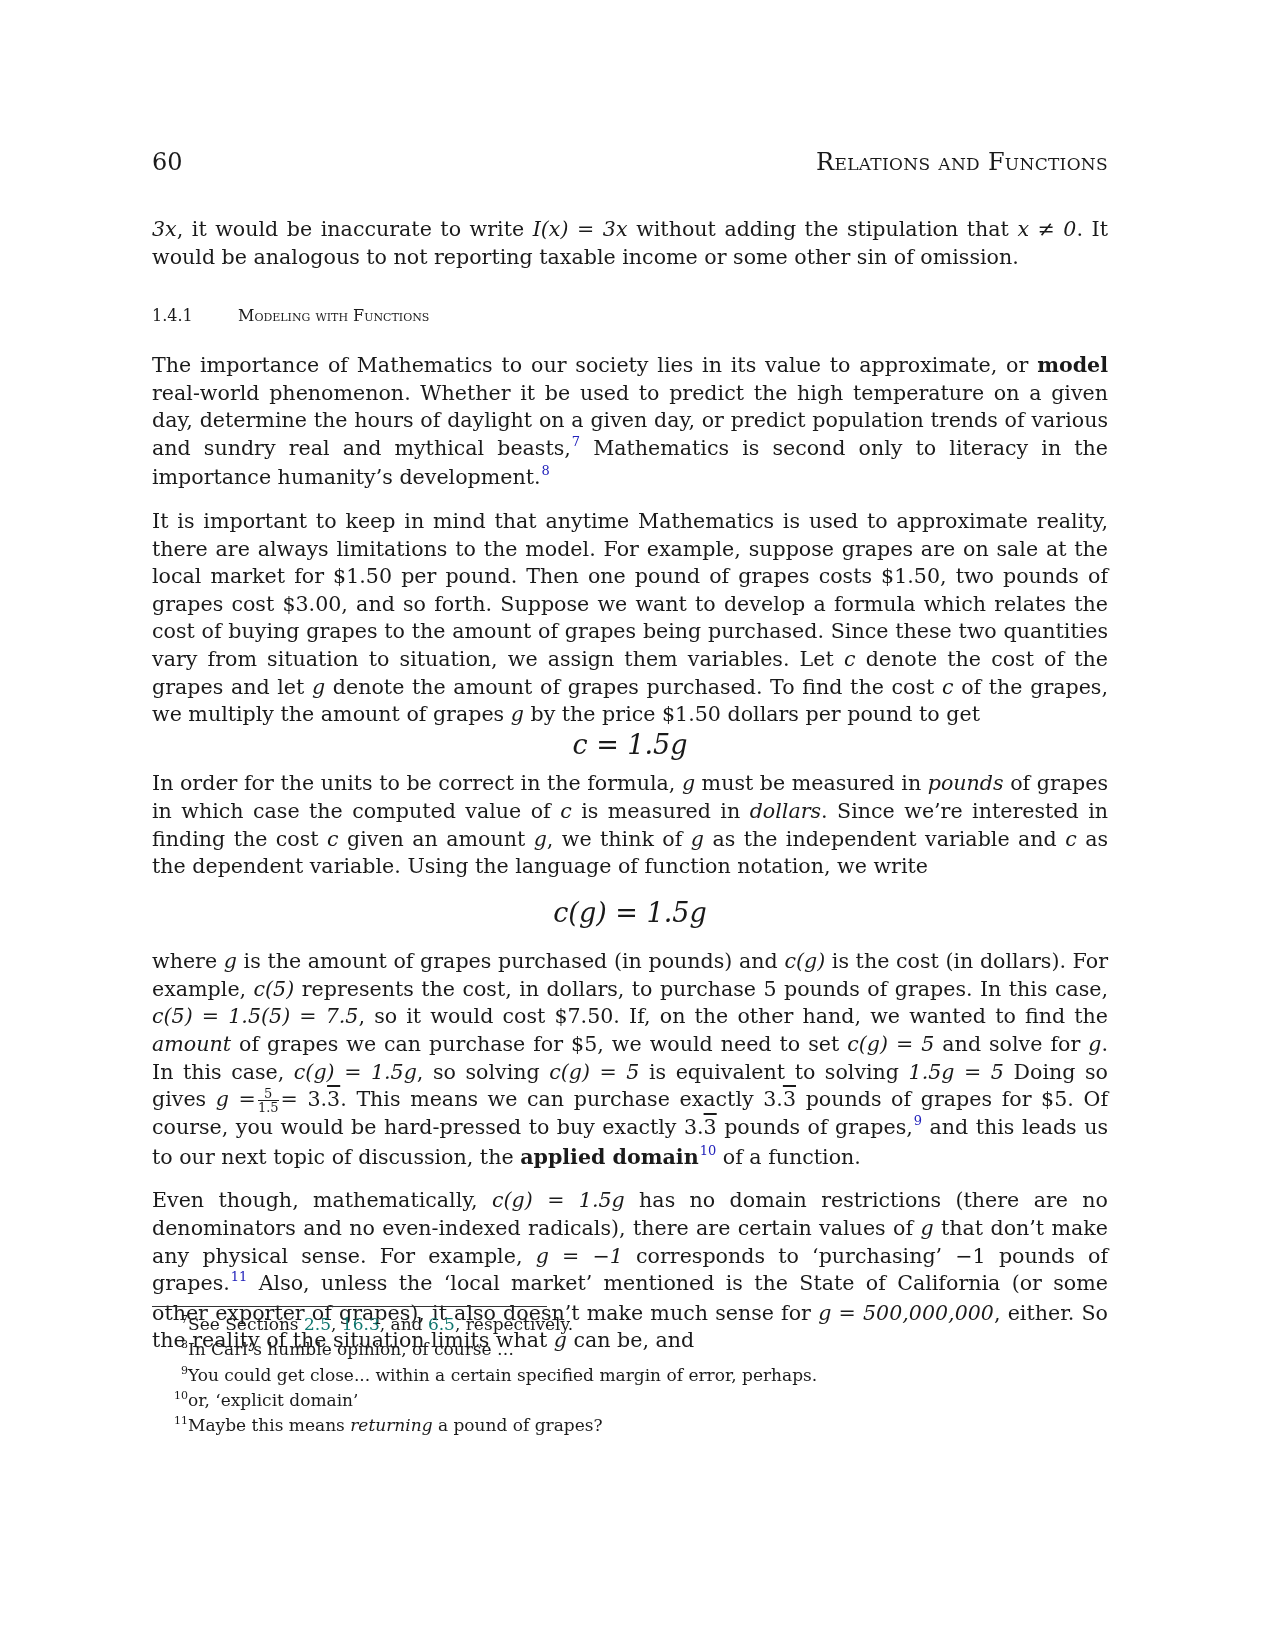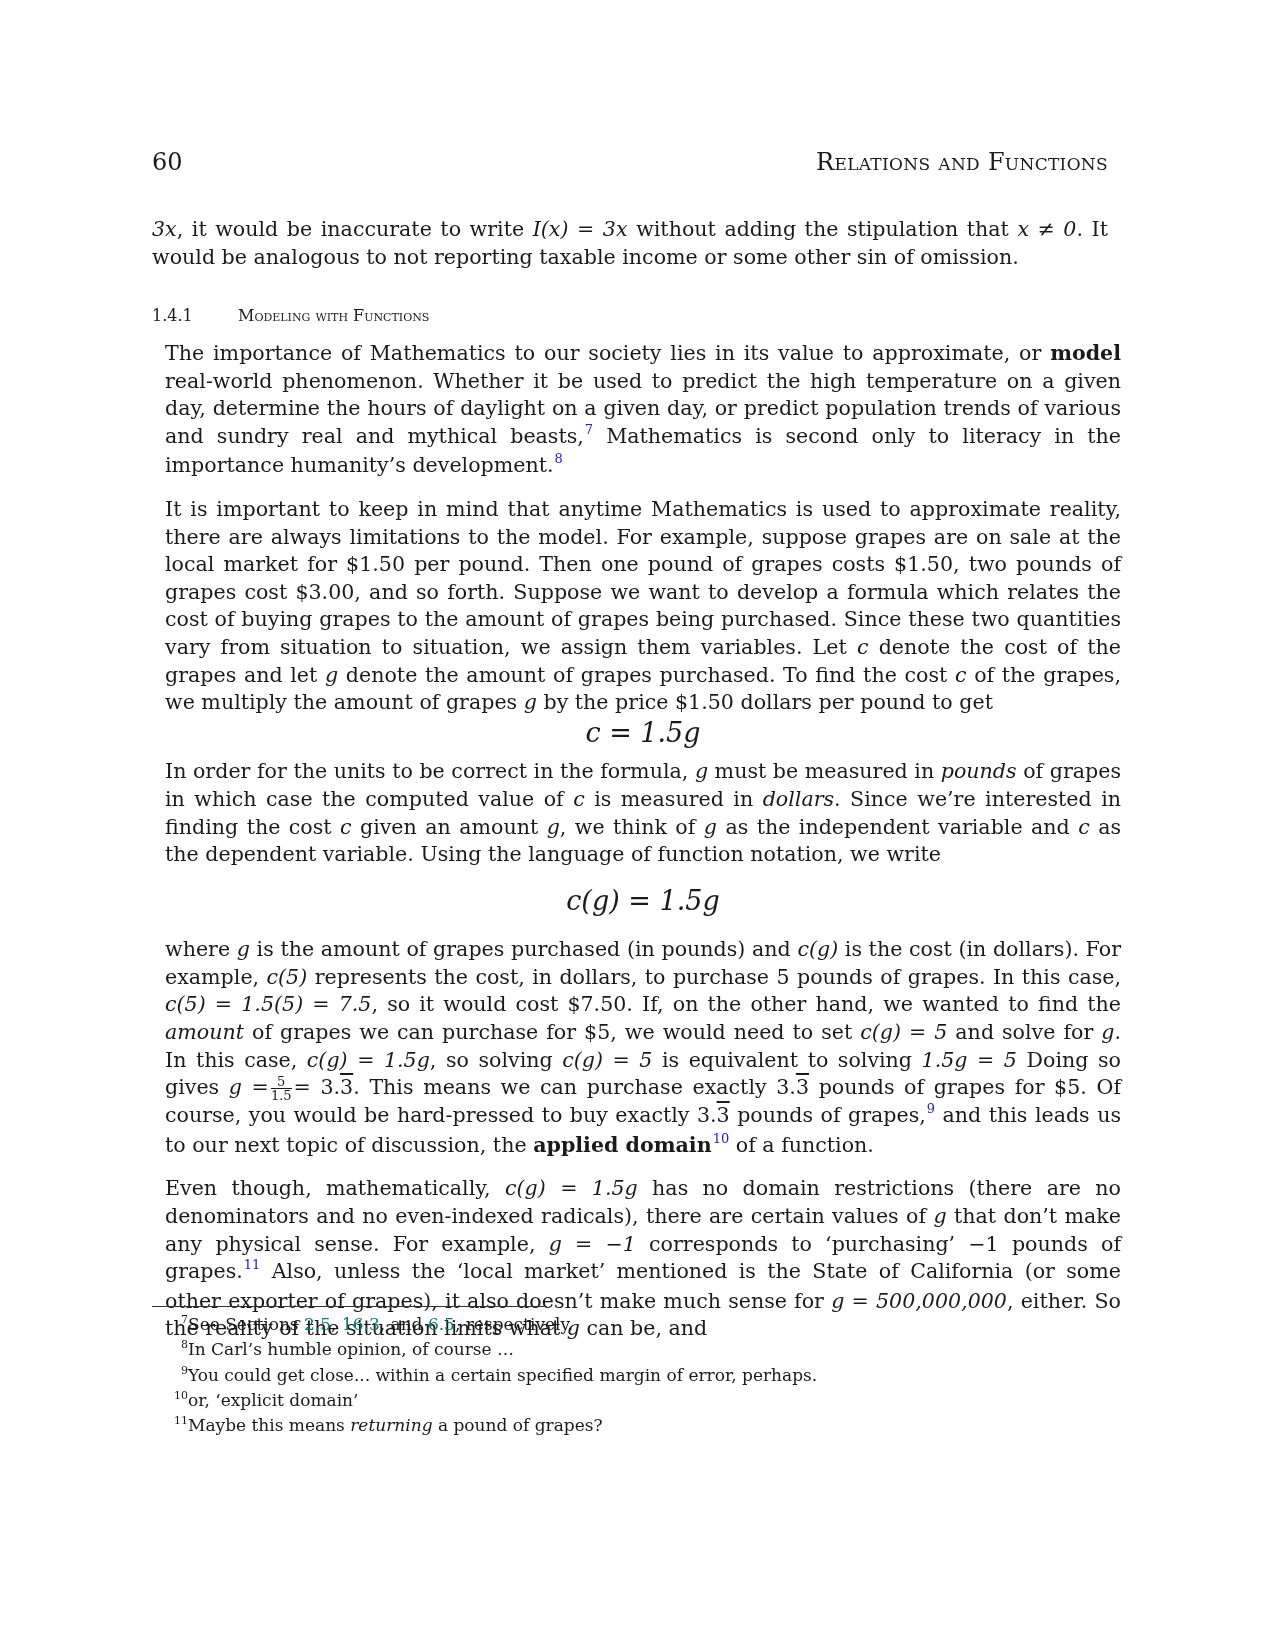--- a/index.html
+++ b/index.html
@@ -41,21 +41,21 @@
   </div>
 
   <div class="body-text" style="top:216px;">
     <p><span class="m">3x</span><span>, it would be inaccurate to write </span><span class="m">I(x) = 3x</span><span> without adding the stipulation that </span><span class="m">x ≠ 0</span><span>. It would be analogous to not reporting taxable income or some other sin of omission.</span></p>
   </div>
 
   <div class="section-head">
     <span class="num">1.4.1</span><span class="title">Modeling with Functions</span>
   </div>
 
-  <div class="body-text" style="top:340px;margin-left:13px;">
+  <div class="body-text" style="top:352px;">
     <p><span>The importance of Mathematics to our society lies in its value to approximate, or </span><b>model</b><span> real-world phenomenon. Whether it be used to predict the high temperature on a given day, determine the hours of daylight on a given day, or predict population trends of various and sundry real and mythical beasts,</span><sup class="fn">7</sup><span> Mathematics is second only to literacy in the importance humanity’s development.</span><sup class="fn">8</sup></p>
 
     <p style="margin-bottom:0;"><span>It is important to keep in mind that anytime Mathematics is used to approximate reality, there are always limitations to the model. For example, suppose grapes are on sale at the local market for $1.50 per pound. Then one pound of grapes costs $1.50, two pounds of grapes cost $3.00, and so forth. Suppose we want to develop a formula which relates the cost of buying grapes to the amount of grapes being purchased. Since these two quantities vary from situation to situation, we assign them variables. Let </span><span class="m">c</span><span> denote the cost of the grapes and let </span><span class="m">g</span><span> denote the amount of grapes purchased. To find the cost </span><span class="m">c</span><span> of the grapes, we multiply the amount of grapes </span><span class="m">g</span><span> by the price $1.50 dollars per pound to get</span></p>
 
     <div class="display-eq m" style="margin:2px 0 12px 0;">c = 1.5g</div>
 
     <p><span>In order for the units to be correct in the formula, </span><span class="m">g</span><span> must be measured in </span><em>pounds</em><span> of grapes in which case the computed value of </span><span class="m">c</span><span> is measured in </span><em>dollars</em><span>. Since we’re interested in finding the cost </span><span class="m">c</span><span> given an amount </span><span class="m">g</span><span>, we think of </span><span class="m">g</span><span> as the independent variable and </span><span class="m">c</span><span> as the dependent variable. Using the language of function notation, we write</span></p>
 
     <div class="display-eq m" style="margin:18px 0 22px 0;">c(g) = 1.5g</div>
 

